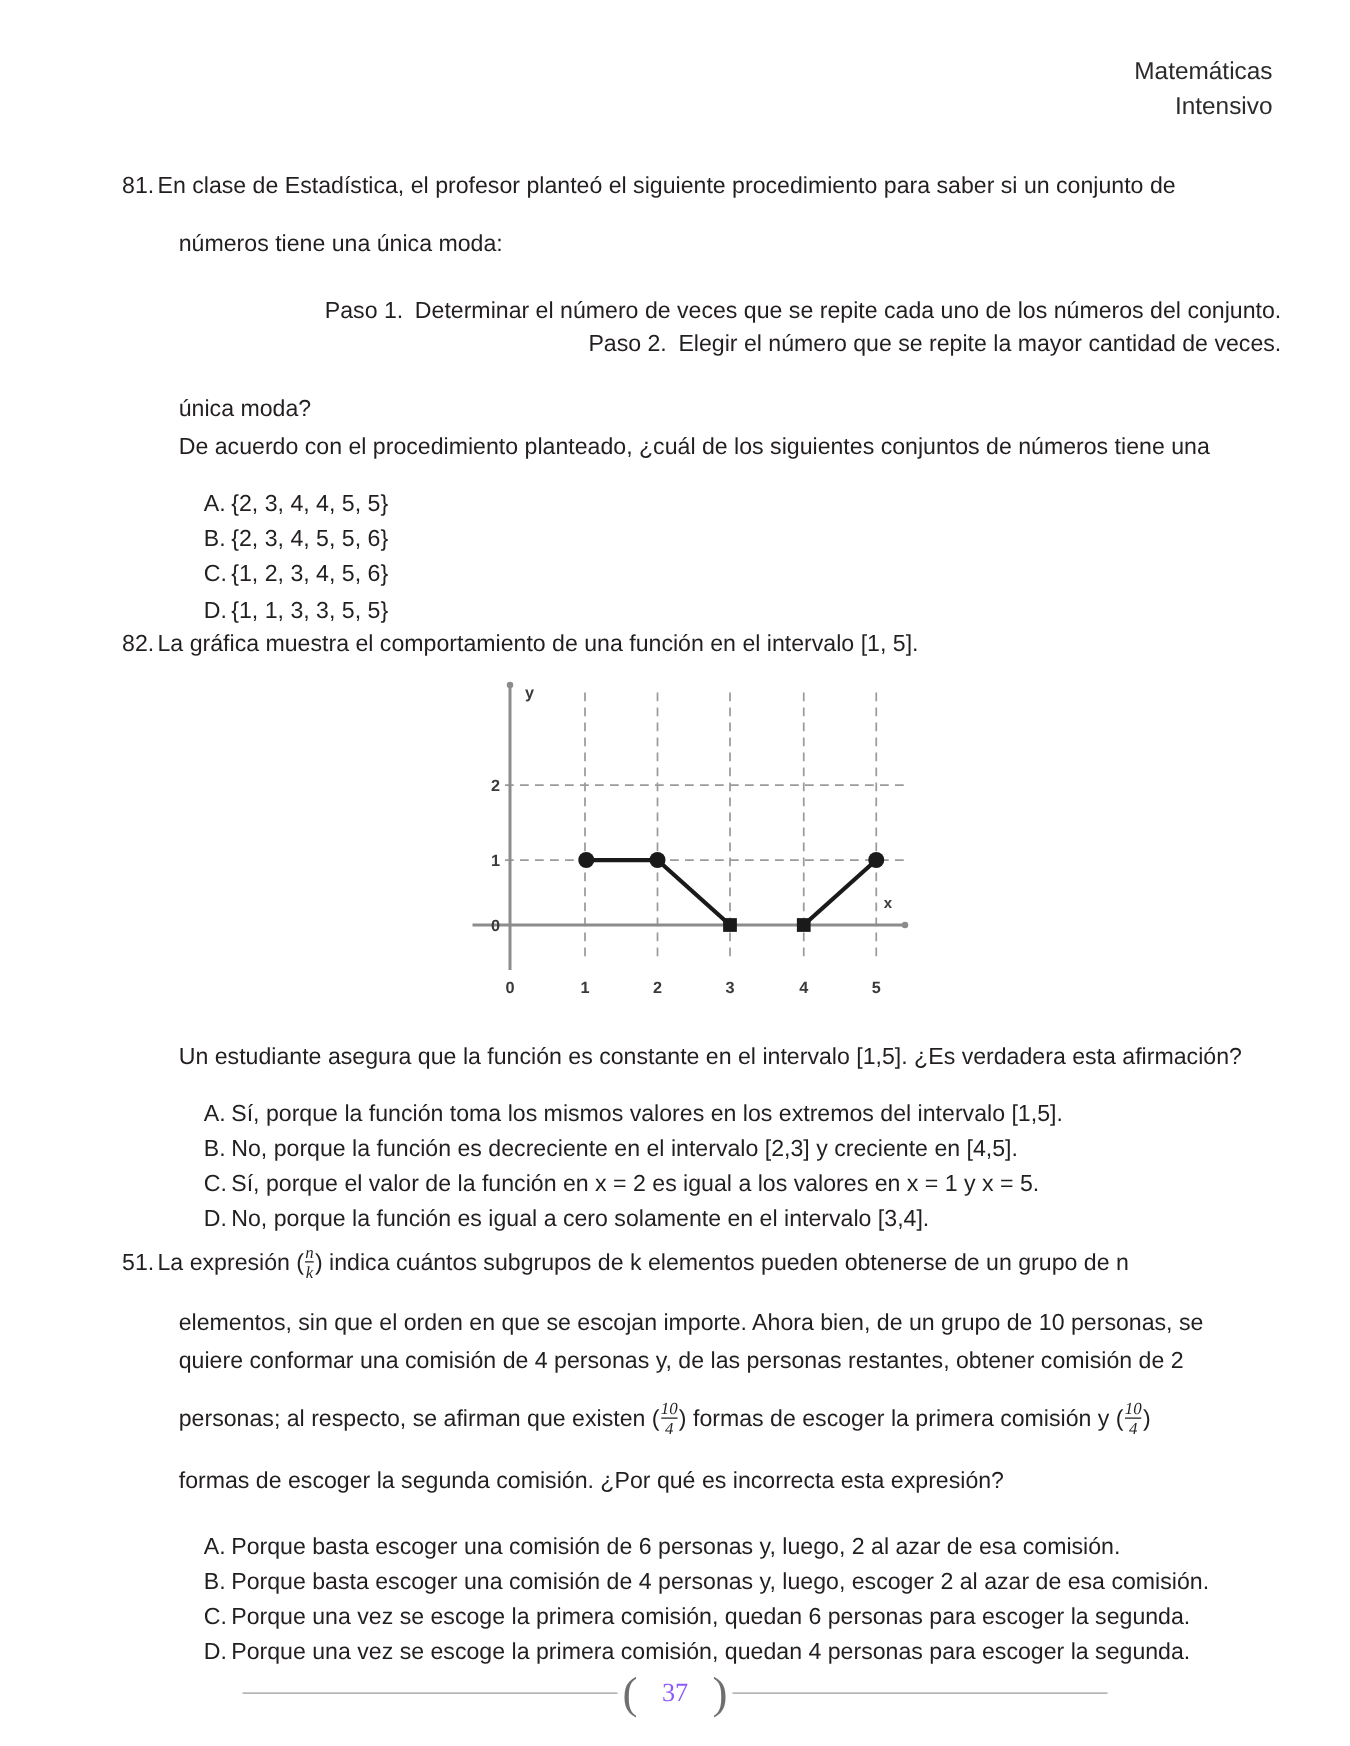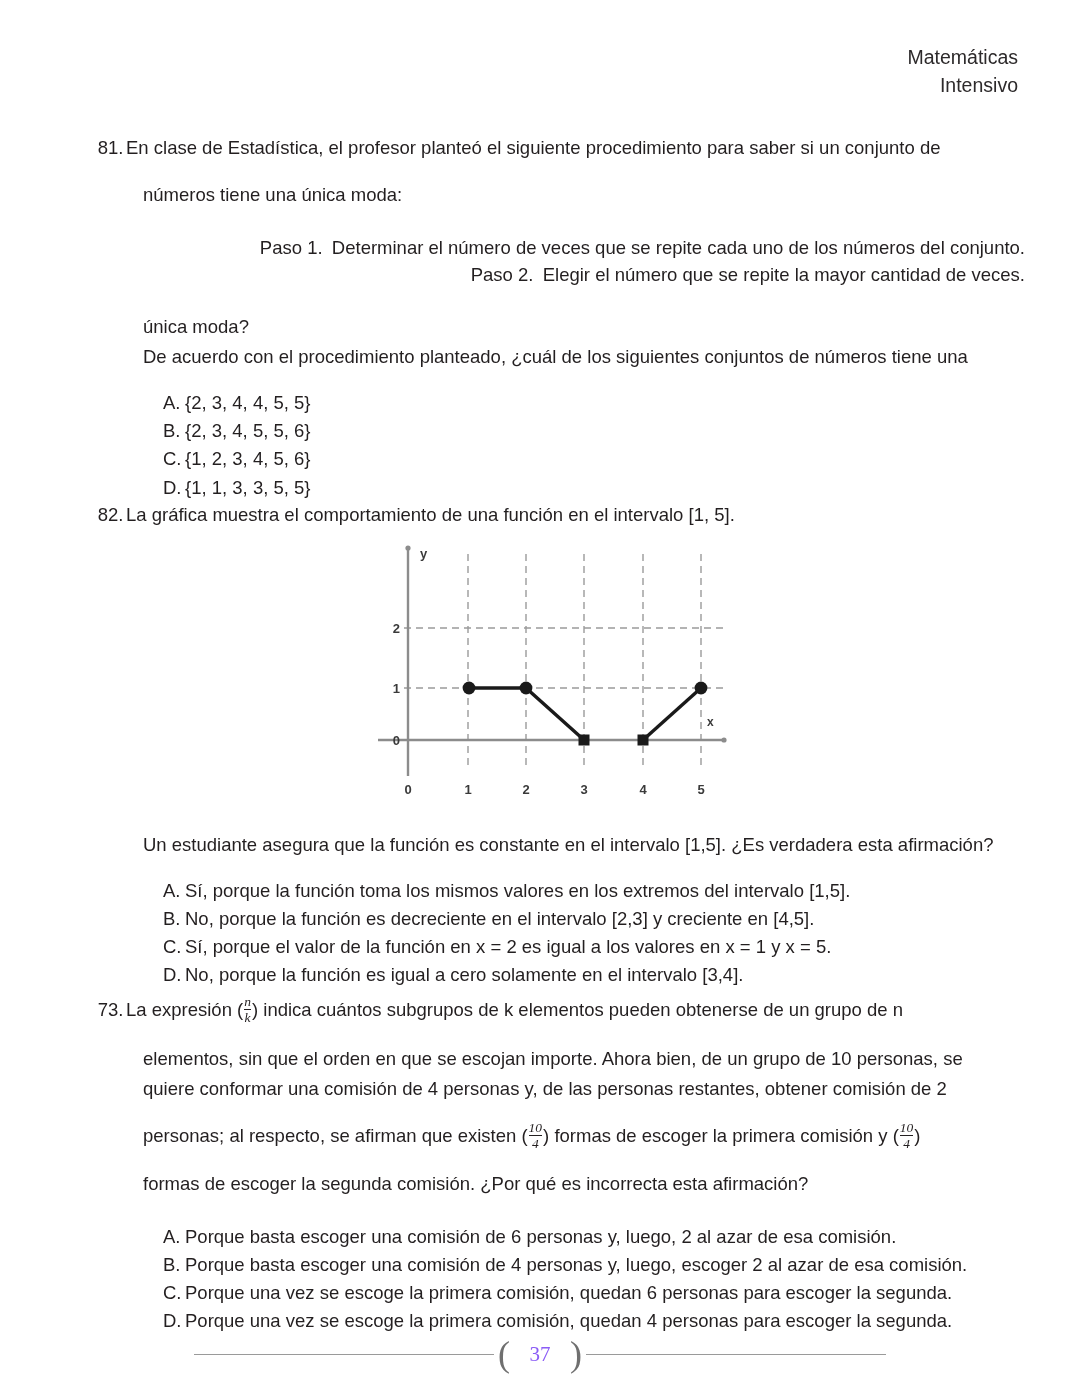--- a/index.html
+++ b/index.html
@@ -282,30 +282,30 @@
       </div>
       <div class="opt-row">
         <span class="opt-letter">D.</span>
         <span class="opt-text">No, porque la función es igual a cero solamente en el intervalo [3,4].</span>
       </div>
     </div>
   </div>
 
   <div class="question" style="top:995px;">
     <div class="q-head">
-      <span class="q-num">73.</span>
+      <span class="q-num">51.</span>
       <span class="q-text"><span>La expresión (</span><span class="binom"><span class="frac"><span class="num">n</span><span class="den">k</span></span></span><span>) indica cuántos subgrupos de k elementos pueden obtenerse de un grupo de n</span></span>
     </div>
     <div class="spacer-sm"></div>
     <div class="q-body">elementos, sin que el orden en que se escojan importe. Ahora bien, de un grupo de 10 personas, se</div>
     <div class="q-body">quiere conformar una comisión de 4 personas y, de las personas restantes, obtener comisión de 2</div>
     <div class="spacer-sm"></div>
     <div class="q-body"><span>personas; al respecto, se afirman que existen (</span><span class="binom"><span class="frac"><span class="num">10</span><span class="den">4</span></span></span><span>) formas de escoger la primera comisión y (</span><span class="binom"><span class="frac"><span class="num">10</span><span class="den">4</span></span></span><span>)</span></div>
     <div class="spacer-sm"></div>
-    <div class="q-body">formas de escoger la segunda comisión. ¿Por qué es incorrecta esta afirmación?</div>
+    <div class="q-body">formas de escoger la segunda comisión. ¿Por qué es incorrecta esta expresión?</div>
     <div class="spacer-md"></div>
     <div class="options">
       <div class="opt-row">
         <span class="opt-letter">A.</span>
         <span class="opt-text">Porque basta escoger una comisión de 6 personas y, luego, 2 al azar de esa comisión.</span>
       </div>
       <div class="opt-row">
         <span class="opt-letter">B.</span>
         <span class="opt-text">Porque basta escoger una comisión de 4 personas y, luego, escoger 2 al azar de esa comisión.</span>
       </div>

